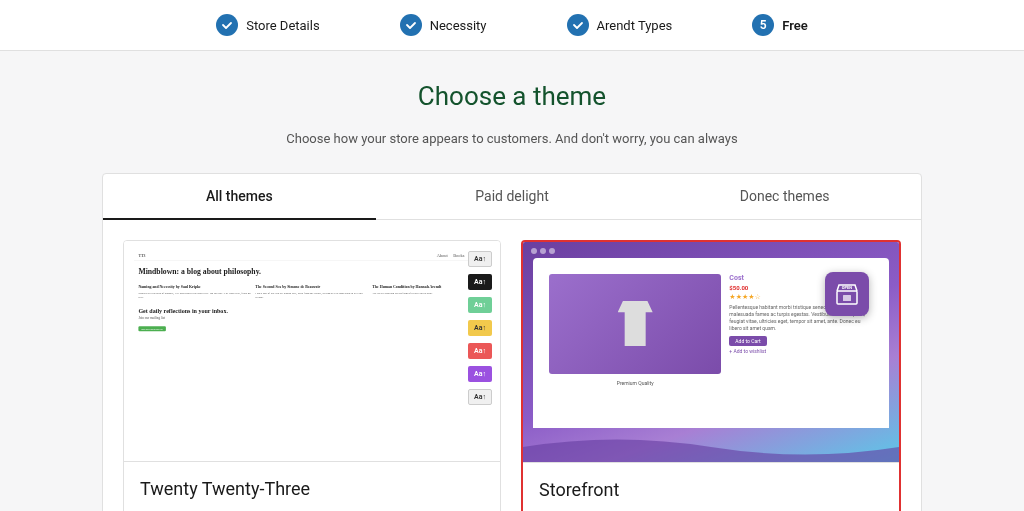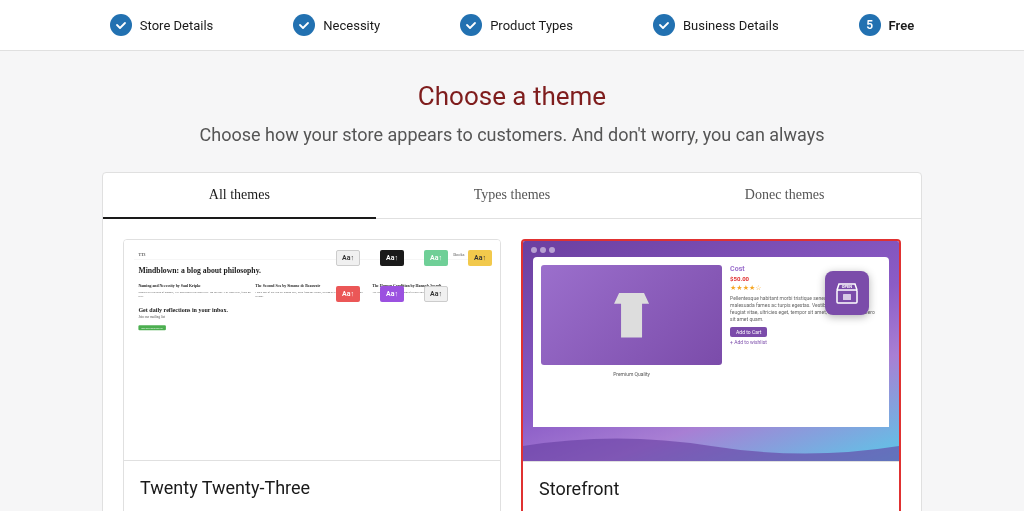--- a/index.html
+++ b/index.html
@@ -61,42 +61,41 @@
     
     .main-content {
       padding: 30px 20px 20px;
       display: flex;
       flex-direction: column;
       align-items: center;
     }
     .page-title {
       font-size: 26px;
       font-weight: 400;
-      color: #7f1d1d;
-      margin-bottom: 10px;
+      color: #14532d;
+      margin-bottom: 18px;
     }
     .page-subtitle {
-      font-size: 18px;
+      font-size: 13px;
       color: #555;
       text-align: center;
       line-height: 1.5;
       margin-bottom: 24px;
     }
 
     
     .tabs-container {
       background: #fff;
       border: 1px solid #e0e0e0;
       border-radius: 4px;
       width: 820px;
     }
     .tabs-header {
       display: flex;
       border-bottom: 1px solid #e0e0e0;
-      font-family: Liberation Serif, serif;
     }
     .tab {
       flex: 1;
       text-align: center;
       padding: 14px 20px;
       font-size: 14px;
       color: #555;
       cursor: pointer;
       border-bottom: 2px solid transparent;
       margin-bottom: -1px;
@@ -200,22 +199,22 @@
       border-radius: 2px;
       display: inline-block;
     }
 
     
     .swatch-grid {
       position: absolute;
       top: 10px;
       right: 8px;
       display: grid;
-      grid-template-columns: 1fr 1fr 1fr 1fr;
-      gap: 20px;
+      grid-template-columns: 1fr;
+      gap: 7px;
     }
     .swatch {
       width: 24px;
       height: 16px;
       border-radius: 2px;
       display: flex;
       align-items: center;
       justify-content: center;
       font-size: 7px;
       font-weight: 600;
@@ -237,21 +236,21 @@
     .sf-dot {
       width: 6px;
       height: 6px;
       border-radius: 50%;
       background: rgba(255,255,255,0.5);
     }
     .sf-window {
       margin: 0 10px;
       background: #fff;
       border-radius: 4px 4px 0 0;
-      padding: 8px;
+      padding: 16px;
       display: flex;
       gap: 8px;
       height: 170px;
       overflow: hidden;
     }
     .sf-left {
       flex: 1.2;
     }
     .sf-product-img {
       width: 100%;
@@ -345,49 +344,41 @@
       </svg>
     </div>
     <span>Necessity</span>
   </div>
   <div class="nav-step">
     <div class="check-circle">
       <svg viewBox="0 0 12 12" fill="none">
         <path d="M2 6l3 3 5-5" stroke="#fff" stroke-width="1.8" stroke-linecap="round" stroke-linejoin="round"></path>
       </svg>
     </div>
-    <span>Product Types</span>
-  </div>
-  <div class="nav-step">
-    <div class="check-circle">
-      <svg viewBox="0 0 12 12" fill="none">
-        <path d="M2 6l3 3 5-5" stroke="#fff" stroke-width="1.8" stroke-linecap="round" stroke-linejoin="round"></path>
-      </svg>
-    </div>
-    <span>Business Details</span>
+    <span>Arendt Types</span>
   </div>
   <div class="nav-step active">
     <div class="step-number-circle">
       <span>5</span>
     </div>
     <span>Free</span>
   </div>
 </nav>
 
 <main class="main-content">
   <h1 class="page-title">Choose a theme</h1>
   <p class="page-subtitle">
     <span>Choose how your store appears to customers. And don't worry, you can always</span><br>
   </p>
 
   <div class="tabs-container">
 
     <div class="tabs-header">
       <div class="tab active">All themes</div>
-      <div class="tab">Types themes</div>
+      <div class="tab">Paid delight</div>
       <div class="tab">Donec themes</div>
     </div>
 
     <div class="themes-grid">
 
       <div class="theme-card">
         <div class="theme-preview-tt3">
           <div class="tt3-inner">
             <div class="tt3-header">
               <span style="font-weight:700;font-size:7px;">TT3</span>

